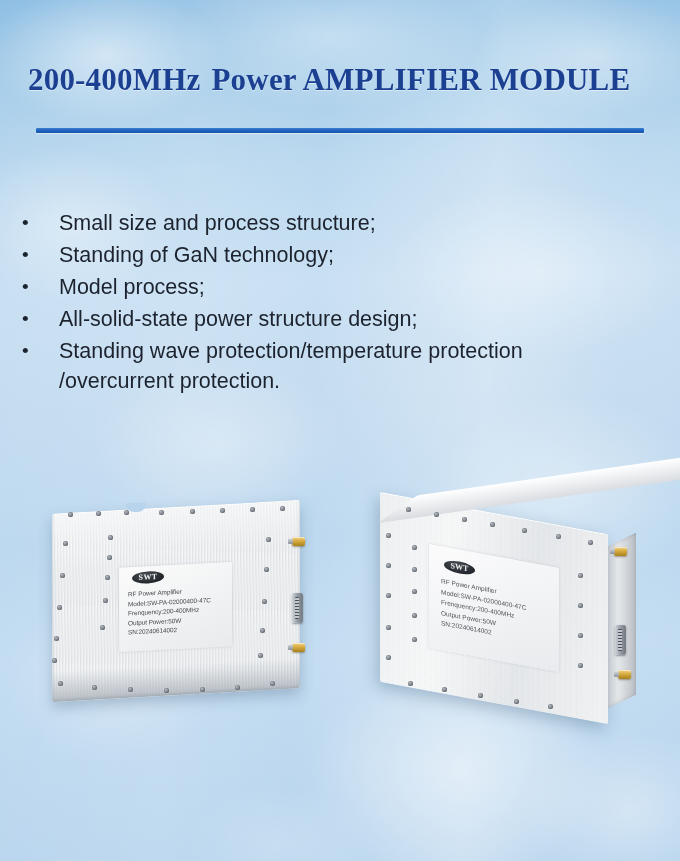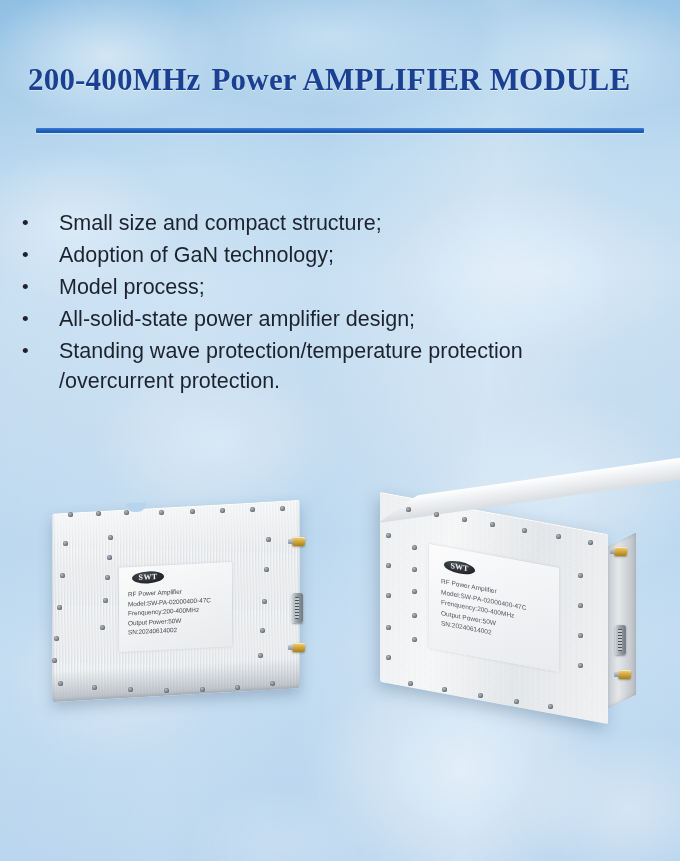--- a/index.html
+++ b/index.html
@@ -358,33 +358,33 @@
   <div class="vgleam"></div>
 
   <div class="title">
     <span>200-400MHz</span><span class="seg-gap"></span><span>Power AMPLIFIER MODULE</span>
   </div>
   <div class="rule"></div>
 
   <div class="features">
     <div class="feat-row">
       <span class="feat-bullet">•</span>
-      <span class="feat-text">Small size and compact structure;</span>
+      <span class="feat-text">Small size and process structure;</span>
     </div>
     <div class="feat-row">
       <span class="feat-bullet">•</span>
-      <span class="feat-text">Adoption of GaN technology;</span>
+      <span class="feat-text">Standing of GaN technology;</span>
     </div>
     <div class="feat-row">
       <span class="feat-bullet">•</span>
       <span class="feat-text">Model process;</span>
     </div>
     <div class="feat-row">
       <span class="feat-bullet">•</span>
-      <span class="feat-text">All-solid-state power amplifier design;</span>
+      <span class="feat-text">All-solid-state power structure design;</span>
     </div>
     <div class="feat-row">
       <span class="feat-bullet">•</span>
       <span class="feat-text">Standing wave protection/temperature protection
 /overcurrent protection.</span>
     </div>
   </div>
 
   <div class="photo" id="mod-left">
     <div class="lm-body"></div>

